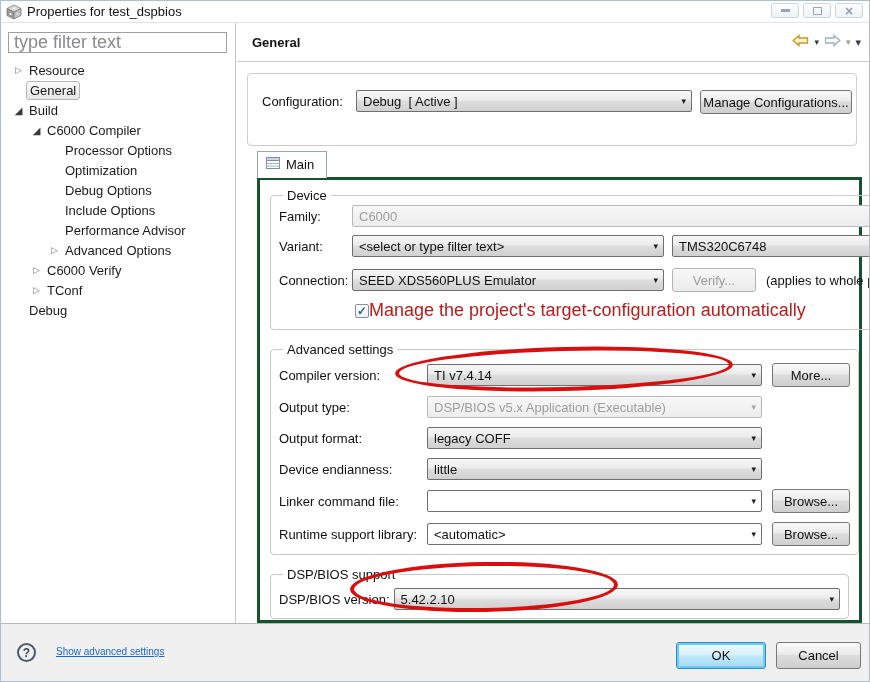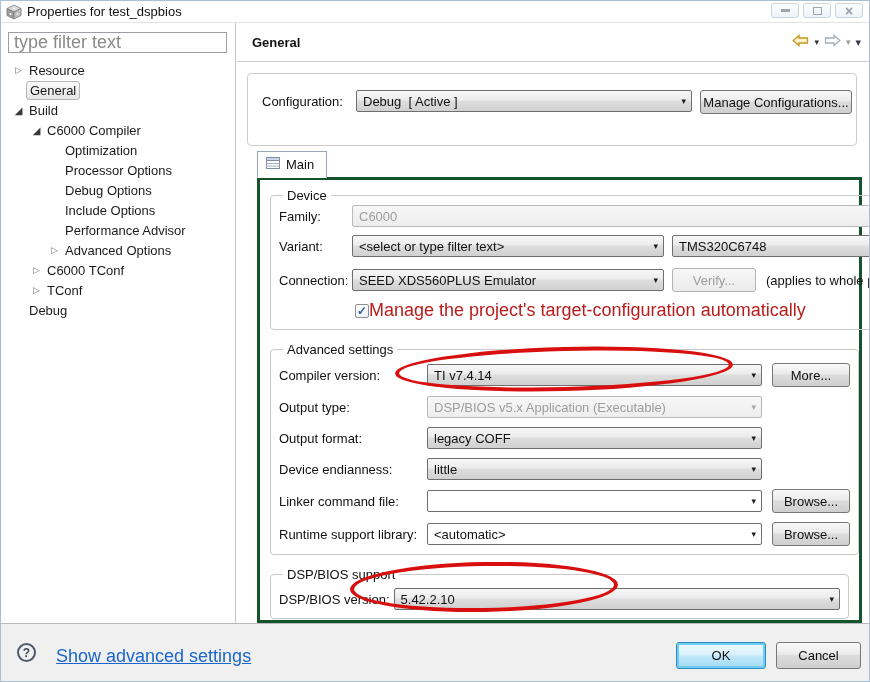--- a/index.html
+++ b/index.html
@@ -81,21 +81,21 @@
 
   
   .ellipse { position:absolute; border:4px solid #d90f0f; border-radius:50%; pointer-events:none; z-index:6; }
   .el1 { left:394px; top:346px; width:338px; height:44px; transform:rotate(-1.5deg); }
   .el2 { left:349px; top:561px; width:268px; height:50px; transform:rotate(-1deg); }
 
   
   .footer { position:absolute; left:0; right:0; bottom:0; height:58px; background:#f0f0f0; border-top:1px solid #b9b9b9; }
   .help-circle { position:absolute; left:16px; top:19px; width:19px; height:19px; border:2px solid #4e596b; border-radius:50%;
                  display:flex; align-items:center; justify-content:center; font-size:12px; font-weight:bold; color:#3e4654; }
-  .adv-link { position:absolute; left:55px; top:22px; font-size:18px; color:#1a66cc; text-decoration:underline; cursor:pointer; }
+  .adv-link { position:absolute; left:55px; top:22px; font-size:10px; color:#1a66cc; text-decoration:underline; cursor:pointer; }
   .btn-ok { position:absolute; left:675px; top:18px; width:90px; height:27px; border:1px solid #2f8cbe; border-radius:3px;
             box-shadow:inset 0 0 0 2px #6fcdf1; font-size:13px; color:#111;
             background:linear-gradient(#f0fbff,#d9f1fb 45%,#bde6f8 55%,#a3ddf5); display:flex; align-items:center; justify-content:center; }
   .btn-cancel { position:absolute; left:775px; top:18px; width:85px; height:27px; }
 </style>
 </head>
 <body>
 
 <div class="dialog">
 
@@ -122,27 +122,27 @@
     </span>
   </div>
 
   <div class="left-panel">
     <input class="filter-box" value="type filter text" style="">
     <div class="tree">
       <div class="tree-item ind0"><span class="tw">▷</span><span class="tl">Resource</span></div>
       <div class="tree-item ind0"><span class="tw"></span><span class="tl sel">General</span></div>
       <div class="tree-item ind0"><span class="tw expanded">◢</span><span class="tl">Build</span></div>
       <div class="tree-item ind1"><span class="tw expanded">◢</span><span class="tl">C6000 Compiler</span></div>
+      <div class="tree-item ind2"><span class="tw"></span><span class="tl">Processor Options</span></div>
       <div class="tree-item ind2"><span class="tw"></span><span class="tl">Optimization</span></div>
-      <div class="tree-item ind2"><span class="tw"></span><span class="tl">Processor Options</span></div>
       <div class="tree-item ind2"><span class="tw"></span><span class="tl">Debug Options</span></div>
       <div class="tree-item ind2"><span class="tw"></span><span class="tl">Include Options</span></div>
       <div class="tree-item ind2"><span class="tw"></span><span class="tl">Performance Advisor</span></div>
       <div class="tree-item ind2"><span class="tw">▷</span><span class="tl">Advanced Options</span></div>
-      <div class="tree-item ind1"><span class="tw">▷</span><span class="tl">C6000 TConf</span></div>
+      <div class="tree-item ind1"><span class="tw">▷</span><span class="tl">C6000 Verify</span></div>
       <div class="tree-item ind1"><span class="tw">▷</span><span class="tl">TConf</span></div>
       <div class="tree-item ind0"><span class="tw"></span><span class="tl">Debug</span></div>
     </div>
   </div>
 
   <div class="right-panel">
     <div class="rp-header">
       <span class="rp-title">General</span>
       <span class="nav-icons">
         <span>

